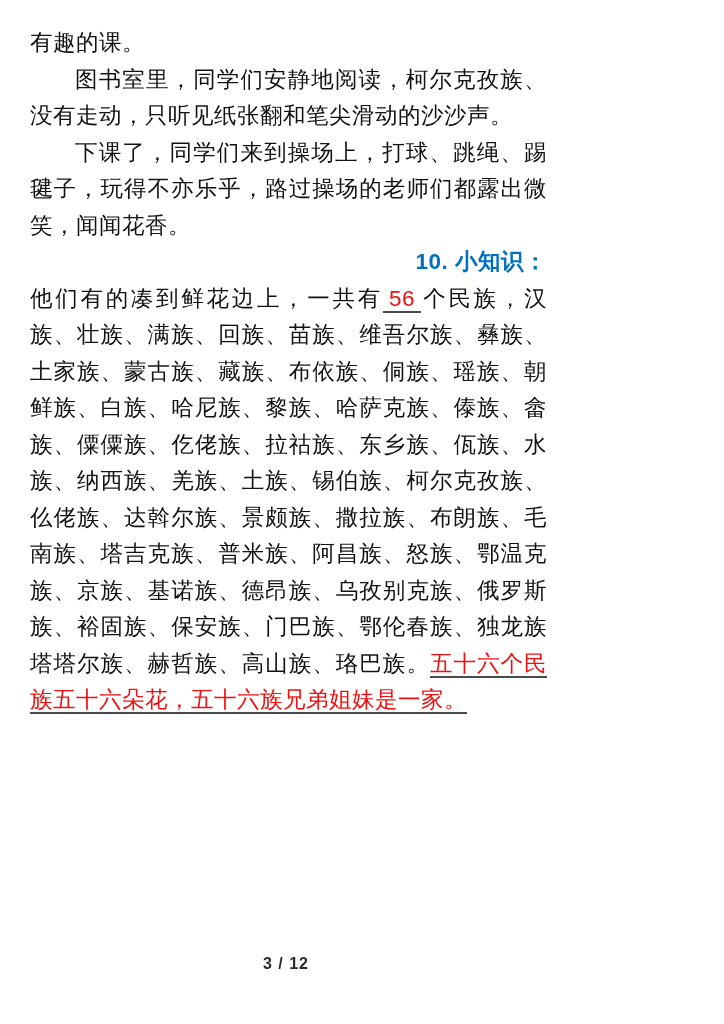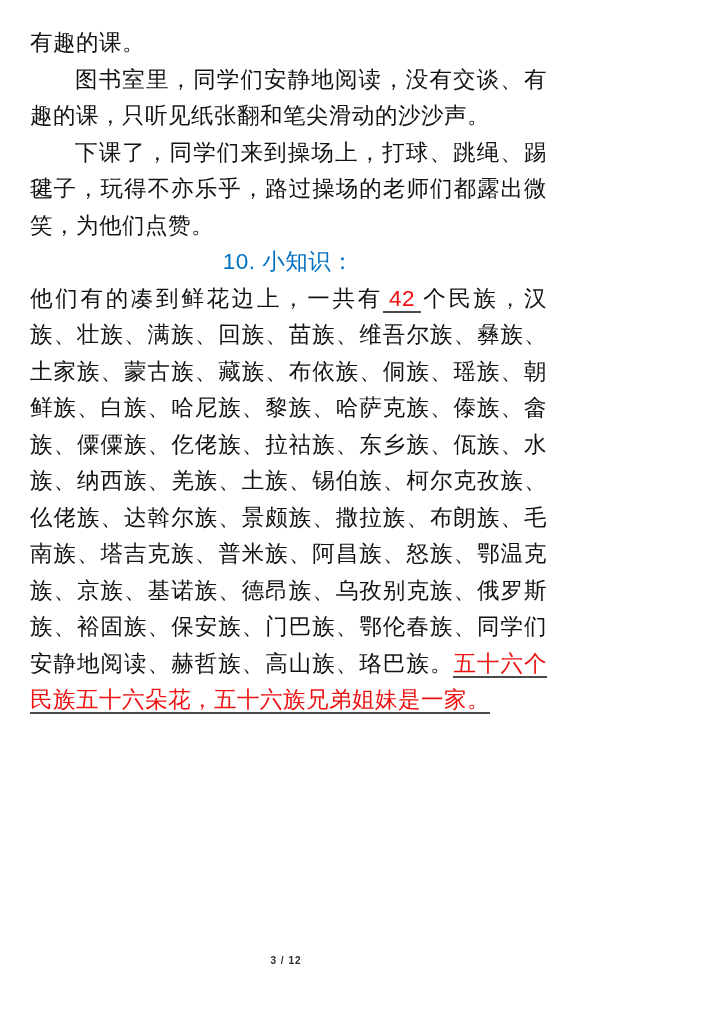--- a/index.html
+++ b/index.html
@@ -21,54 +21,54 @@
     font-size: 22.5px;
     line-height: 36.5px;
     color: #121212;
     text-align: justify;
     letter-spacing: 0.5px;
   }
   .doc p { margin: 0; }
   .doc p.indent { text-indent: 2em; }
   .heading {
     color: #0070c0;
-    font-weight: normal;
+    font-weight: bold;
     margin: 0;
-    text-align: center;
+    text-align: right;
   }
   .red { color: #ee1010; }
   .u-dark { border-bottom: 2px solid #4a4a4a; }
   .count { padding: 0 6px; }
   .footer {
     position: absolute;
     left: 0;
     right: 4px;
     top: 955px;
     text-align: center;
-    font-size: 10px;
+    font-size: 16px;
     font-weight: bold;
     color: #2b2b2b;
     letter-spacing: 1px;
   }
 </style>
 </head>
 <body>
 
 <div class="page">
   <div class="doc">
 
     <p>有趣的课。</p>
 
-    <p class="indent">图书室里，同学们安静地阅读，没有交谈、有趣的课，只听见纸张翻和笔尖滑动的沙沙声。</p>
+    <p class="indent">图书室里，同学们安静地阅读，柯尔克孜族、没有走动，只听见纸张翻和笔尖滑动的沙沙声。</p>
 
-    <p class="indent">下课了，同学们来到操场上，打球、跳绳、踢毽子，玩得不亦乐乎，路过操场的老师们都露出微笑，为他们点赞。</p>
+    <p class="indent">下课了，同学们来到操场上，打球、跳绳、踢毽子，玩得不亦乐乎，路过操场的老师们都露出微笑，闻闻花香。</p>
 
 
     <p class="heading">10. 小知识：</p>
 
-    <p><span>他们有的凑到鲜花边上，一共有</span><span class="red u-dark count">42</span><span>个民族，汉族、壮族、满族、回族、苗族、维吾尔族、彝族、土家族、蒙古族、藏族、布依族、侗族、瑶族、朝鲜族、白族、哈尼族、黎族、哈萨克族、傣族、畲族、僳僳族、仡佬族、拉祜族、东乡族、佤族、水族、纳西族、羌族、土族、锡伯族、柯尔克孜族、仫佬族、达斡尔族、景颇族、撒拉族、布朗族、毛南族、塔吉克族、普米族、阿昌族、怒族、鄂温克族、京族、基诺族、德昂族、乌孜别克族、俄罗斯族、裕固族、保安族、门巴族、鄂伦春族、同学们安静地阅读、赫哲族、高山族、珞巴族。</span><span class="red u-dark">五十六个民族五十六朵花，五十六族兄弟姐妹是一家。</span></p>
+    <p><span>他们有的凑到鲜花边上，一共有</span><span class="red u-dark count">56</span><span>个民族，汉族、壮族、满族、回族、苗族、维吾尔族、彝族、土家族、蒙古族、藏族、布依族、侗族、瑶族、朝鲜族、白族、哈尼族、黎族、哈萨克族、傣族、畲族、僳僳族、仡佬族、拉祜族、东乡族、佤族、水族、纳西族、羌族、土族、锡伯族、柯尔克孜族、仫佬族、达斡尔族、景颇族、撒拉族、布朗族、毛南族、塔吉克族、普米族、阿昌族、怒族、鄂温克族、京族、基诺族、德昂族、乌孜别克族、俄罗斯族、裕固族、保安族、门巴族、鄂伦春族、独龙族塔塔尔族、赫哲族、高山族、珞巴族。</span><span class="red u-dark">五十六个民族五十六朵花，五十六族兄弟姐妹是一家。</span></p>
 
   </div>
 
   <div class="footer">
     <span>3 / 12</span>
   </div>
 </div>
 
 </body></html>

